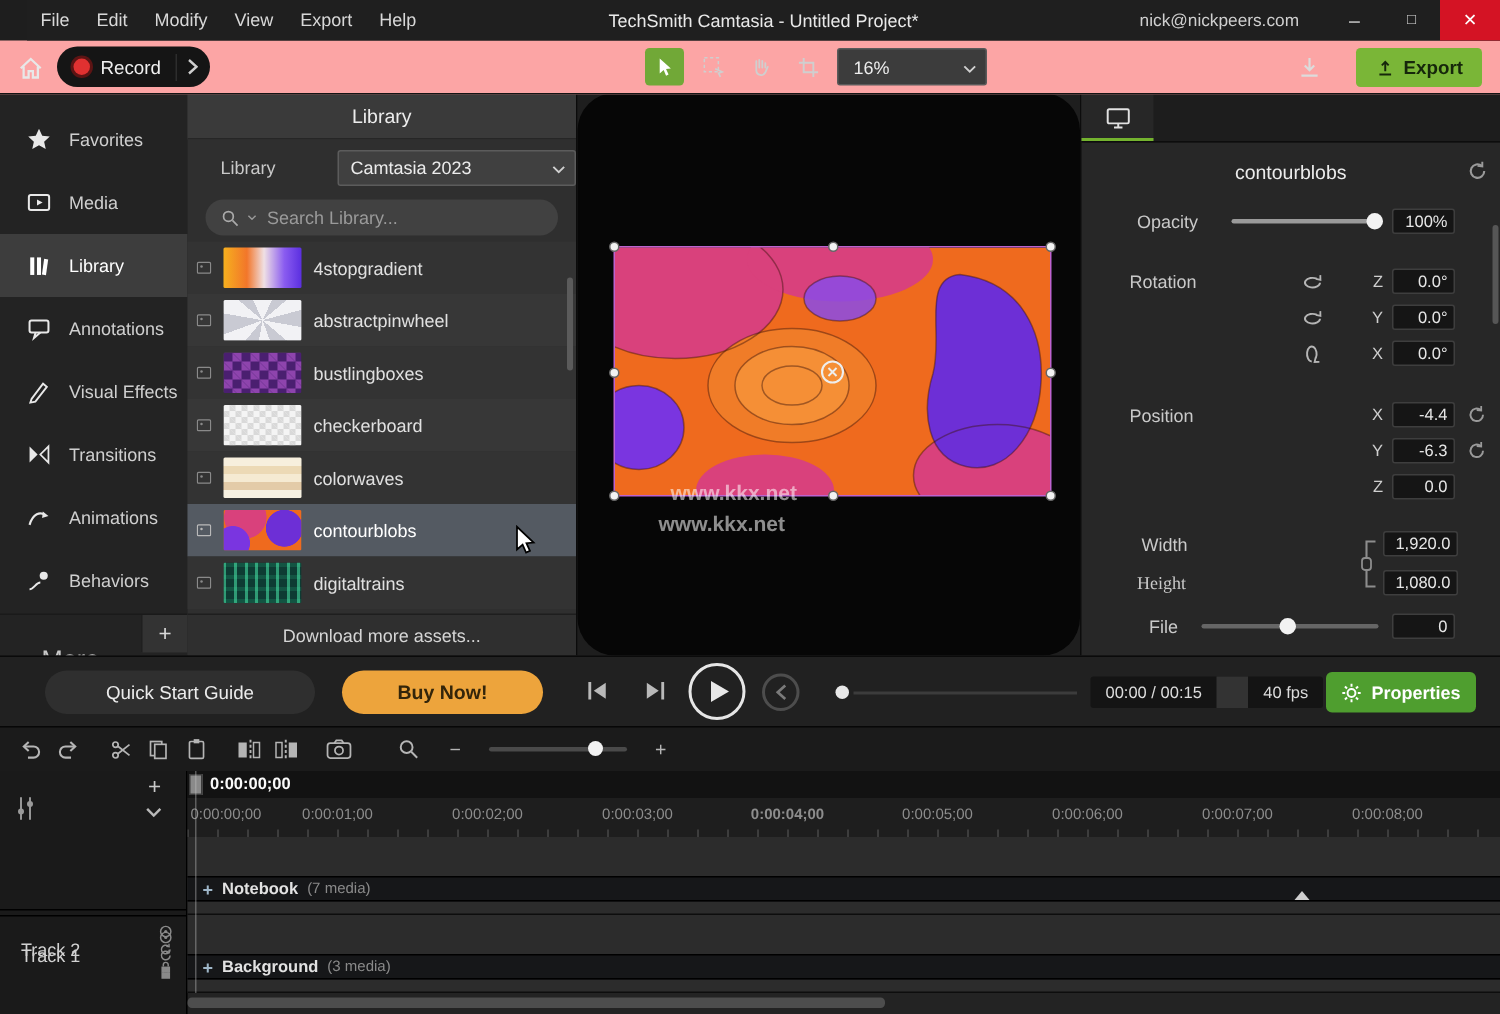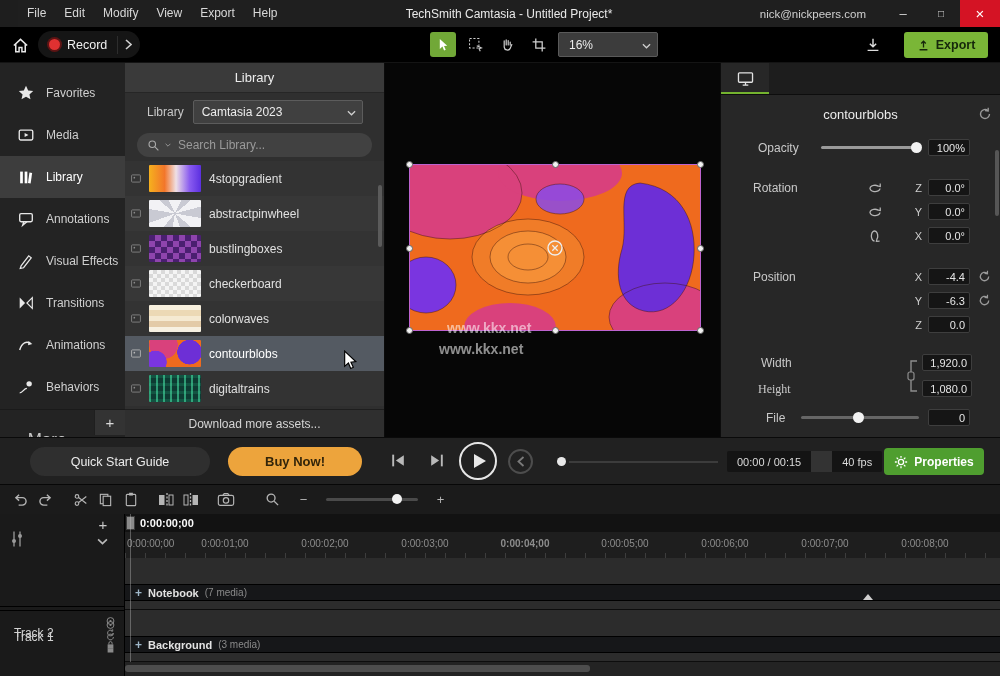--- a/index.html
+++ b/index.html
@@ -11,21 +11,21 @@
   .menubar{position:absolute;left:0;top:0;right:0;height:27px;background:#1f1f1f;display:flex;align-items:center;z-index:30;margin-left:18px;}
   .menu-item{padding:0 9px;font-size:12px;color:#d8d8d8;line-height:27px;}
   .win-title{position:absolute;left:50%;transform:translateX(-50%);font-size:12px;color:#e9e9e9;white-space:nowrap;}
   .account{position:absolute;right:134px;font-size:11.5px;color:#cfcfcf;}
   .winbtns{position:absolute;right:0;top:0;height:27px;display:flex;}
   .winbtn{width:38px;height:27px;display:flex;align-items:center;justify-content:center;color:#d8d8d8;font-size:13px;}
   .winbtn.max{font-size:10px;}
   .winbtn.close{background:#d41324;color:#fff;font-size:15px;width:40px;}
 
   
-  .toolbar{position:absolute;top:27px;left:0;right:0;height:35px;background:#000000;border-bottom:1px solid #141414;z-index:20;}
+  .toolbar{position:absolute;top:27px;left:0;right:0;height:35px;background:#fca5a5;border-bottom:1px solid #141414;z-index:20;}
   .home-btn{position:absolute;left:8px;top:6px;width:24px;height:24px;display:flex;align-items:center;justify-content:center;}
   .record-pill{position:absolute;left:38px;top:4px;height:27px;background:#151515;border-radius:14px;display:flex;align-items:center;padding:0 8px 0 11px;gap:7px;}
   .rec-dot{width:11px;height:11px;border-radius:50%;background:#e03131;box-shadow:0 0 0 2px #5d1414;}
   .rec-label{font-size:12.5px;color:#f0f0f0;}
   .rec-chev{margin-left:3px;padding-left:7px;border-left:1px solid #2d2d2d;display:flex;align-items:center;height:18px;}
   .tools{position:absolute;left:390px;top:5px;display:flex;align-items:flex-end;gap:6px;padding-left:40px;}
   .tool{width:26px;height:25px;display:flex;align-items:center;justify-content:center;border-radius:3px;}
   .tool.active{background:#71a837;}
   .zoom-box{width:100px;height:25px;background:#3c3c3c;border:1px solid #5a5a5a;border-radius:2px;display:flex;align-items:center;font-size:12px;color:#ececec;padding-left:10px;position:relative;box-sizing:border-box;}
   .zoom-box .chev{position:absolute;right:6px;top:10px;}
@@ -39,21 +39,21 @@
   .side-item.selected{background:#3d3d3d;color:#fff;}
   .side-more{position:absolute;left:0;right:0;top:347px;height:25px;display:flex;border-top:1px solid #1a1a1a;}
   .more-cell{flex:1;display:flex;align-items:center;justify-content:center;font-size:17px;color:#c9c9c9;background:#333;margin-top:30px;}
   .plus-cell{width:30px;display:flex;align-items:center;justify-content:center;background:#333;border-left:1px solid #1f1f1f;color:#d9d9d9;font-size:15px;}
 
   
   .libpanel{position:absolute;left:125px;top:62px;width:260px;height:375px;background:#2f2f2f;border-right:1px solid #0b0b0b;box-sizing:border-box;}
   .lib-header{height:30px;background:#3a3a3a;display:flex;align-items:center;justify-content:center;font-size:13px;color:#ececec;border-bottom:1px solid #262626;}
   .lib-row1{height:38px;display:flex;align-items:center;padding-left:22px;gap:9px;}
   .lib-row1 .lbl{font-size:12px;color:#c9c9c9;}
-  .lib-dd{width:170px;height:24px;background:#404040;border:1px solid #5c5c5c;border-radius:2px;display:flex;align-items:center;padding-left:8px;font-size:12px;color:#ececec;position:relative;box-sizing:border-box;}
+  .lib-dd{width:170px;height:24px;background:#404040;border:1px solid #5c5c5c;border-radius:2px;display:flex;align-items:center;padding-left:8px;font-size:12px;color:#ececec;position:relative;box-sizing:border-box;margin-left:32px;}
   .lib-dd .chev{position:absolute;right:6px;top:9px;}
   .lib-search{margin:2px 12px 4px;height:24px;background:#414141;border-radius:12px;display:flex;align-items:center;padding:0 10px;gap:5px;}
   .lib-search input{background:transparent;border:none;outline:none;color:#ddd;font-size:12px;flex:1;font-family:inherit;}
   .lib-search input::placeholder{color:#9a9a9a;}
   .lib-list{position:relative;margin-top:4px;}
   .lib-item{height:35px;display:flex;align-items:center;gap:8px;padding-left:6px;font-size:12px;color:#e0e0e0;}
   .lib-item:nth-child(odd){background:#333333;}
   .lib-item:nth-child(even){background:#373737;}
   .lib-item.selected{background:#545a62;color:#fff;}
   .thumb{width:52px;height:27px;border-radius:1px;flex:none;}
@@ -61,21 +61,21 @@
   .t1{background:#e7e7ec;background-image:conic-gradient(#f2f2f5 0 25deg,#c9cad3 25deg 50deg,#f2f2f5 50deg 75deg,#c9cad3 75deg 100deg,#f2f2f5 100deg 130deg,#c9cad3 130deg 160deg,#f2f2f5 160deg 190deg,#c9cad3 190deg 220deg,#f2f2f5 220deg 250deg,#c9cad3 250deg 280deg,#f2f2f5 280deg 310deg,#c9cad3 310deg 335deg,#f2f2f5 335deg 360deg);}
   .t2{background-color:#4a1f70;background-image:linear-gradient(45deg,#8e44ad 25%,transparent 25%,transparent 75%,#8e44ad 75%),linear-gradient(45deg,#8e44ad 25%,transparent 25%,transparent 75%,#8e44ad 75%);background-size:12px 12px;background-position:0 0,6px 6px;}
   .t3{background-color:#f4f4f4;background-image:linear-gradient(45deg,#d9d9d9 25%,transparent 25%,transparent 75%,#d9d9d9 75%),linear-gradient(45deg,#d9d9d9 25%,transparent 25%,transparent 75%,#d9d9d9 75%);background-size:8px 8px;background-position:0 0,4px 4px;}
   .t4{background:linear-gradient(180deg,#f7efdd 0 20%,#ecd9b5 20% 40%,#f5ead2 40% 60%,#e3cba8 60% 80%,#f7f1e2 80%);}
   .t5{background:radial-gradient(circle at 78% 45%,#6d2fd6 0 28%,transparent 29%),radial-gradient(circle at 12% 82%,#7a35e0 0 22%,transparent 23%),radial-gradient(circle at 28% 18%,#d9417c 0 32%,transparent 33%),#ef6a1e;}
   .t6{background-color:#0e3b33;background-image:repeating-linear-gradient(90deg,rgba(74,233,170,.55) 0 2px,transparent 2px 7px),repeating-linear-gradient(0deg,rgba(20,90,70,.8) 0 3px,transparent 3px 8px);}
   .lib-scroll{position:absolute;right:2px;top:24px;width:4px;height:62px;background:#5b5b5b;border-radius:2px;}
   .lib-dl{position:absolute;left:0;right:0;bottom:0;height:27px;display:flex;align-items:center;justify-content:center;font-size:12px;color:#d5d5d5;border-top:1px solid #1e1e1e;background:#2f2f2f;}
 
   
-  .canvas{position:absolute;left:385px;top:62px;width:335px;height:375px;background:#060606;}
+  .canvas{position:absolute;left:385px;top:62px;width:335px;height:375px;background:#060606;border-radius:25px;}
   .stage{position:absolute;left:25px;top:103px;width:290px;height:165px;outline:1px solid #bd63cf;}
   .h{position:absolute;width:7px;height:7px;border-radius:50%;background:#f2f2f2;border:1px solid #666;box-sizing:border-box;}
   .anchor{position:absolute;left:50%;top:50%;transform:translate(-50%,-50%);}
   .watermark{position:absolute;left:62px;top:256px;color:rgba(255,255,255,.55);font-size:14px;font-weight:bold;line-height:21px;pointer-events:none;}
 
   
   .props{position:absolute;left:720px;top:62px;width:280px;height:375px;background:#272727;border-left:1px solid #0c0c0c;box-sizing:border-box;}
   .props-tabs{height:32px;background:#1d1d1d;border-bottom:1px solid #0d0d0d;display:flex;}
   .ptab{width:48px;height:32px;display:flex;align-items:center;justify-content:center;background:#272727;position:relative;}
   .ptab::after{content:"";position:absolute;left:0;right:0;bottom:0;height:2px;background:#74b32f;}

